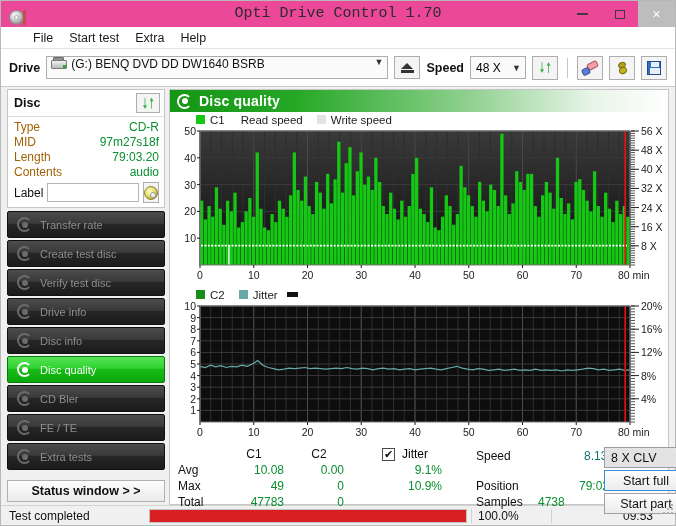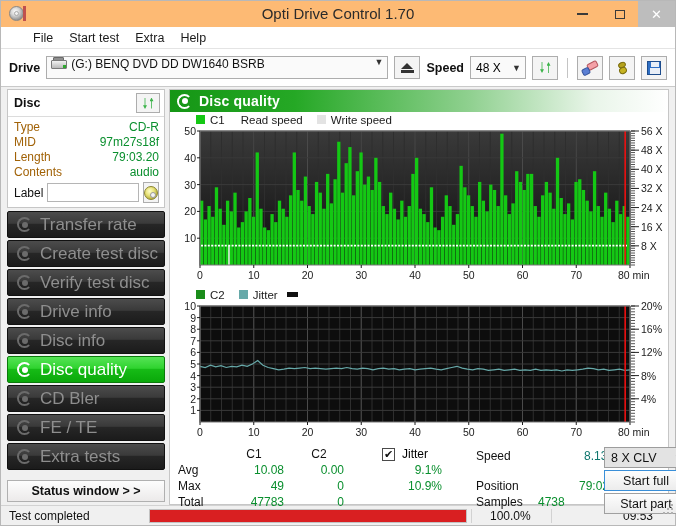--- a/index.html
+++ b/index.html
@@ -13,23 +13,23 @@
   }
   .window {
     width:676px; height:526px;
     background:#f0f0f0;
     border:1px solid #b8b8b8;
     display:flex; flex-direction:column;
     position:relative;
   }
   
   .titlebar {
-    height:26px; background:#fdba74;
-    display:flex; align-items:center;
-    position:relative; flex:0 0 26px;
+    height:26px; background:#ec4899;
+    display:flex; align-items:flex-end;
+    position:relative; flex:0 0 26px;font-family:Liberation Mono, monospace;
   }
   .app-icon {
     width:18px; height:18px; margin-left:7px;
     position:relative;
   }
   .app-icon .disc {
     position:absolute; left:1px; top:1px;
     width:15px; height:15px; border-radius:50%;
     background:radial-gradient(circle at 40% 35%, #fdfdfd 0%, #d6d6d6 35%, #9a9a9a 70%, #6e6e6e 100%);
     border:1px solid #888;
@@ -170,21 +170,21 @@
      display:flex; align-items:center; justify-content:center;}
   .disc-glyph { width:14px; height:14px; border-radius:50%;
      background:radial-gradient(circle at 40% 35%, #ffffc9 0%, #e8e27a 40%, #b5ae3c 75%, #8e8829 100%);
      border:1px solid #8a8430; position:relative;}
   .disc-glyph:after { content:""; position:absolute; left:5px; top:5px; width:4px;height:4px;
      border-radius:50%; background:#f4f4f4; border:1px solid #9a9a9a;}
   .navlist { margin-top:3px; display:flex; flex-direction:column; gap:2px; }
   .nav-btn {
     height:27px; display:flex; align-items:center; gap:8px; padding-left:9px;
     background:linear-gradient(#4c4c4c 0%, #3a3a3a 45%, #262626 50%, #1b1b1b 100%);
-    border:1px solid #111; border-radius:2px; color:#8e8e8e; font-size:17px;
+    border:1px solid #111; border-radius:2px; color:#8e8e8e; font-size:11px;
     cursor:default;
   }
   .nav-btn.active {
     background:linear-gradient(#56e356 0%, #2fd32f 45%, #16bb16 50%, #0aa80a 100%);
     color:#ffffff; border-color:#0b7a0b;
   }
   .nav-ico { width:15px; height:15px; position:relative; flex:0 0 15px;}
   .nav-ico .ring {
     position:absolute; inset:0; border-radius:50%;
     border:2px solid #6b6b6b; border-right-color:transparent;
@@ -245,21 +245,21 @@
   .statusbar {
     height:20px; flex:0 0 20px; display:flex; align-items:center;
     border-top:1px solid #d2d2d2; background:#f0f0f0; font-size:12px; color:#111;
   }
   .sb-text { width:148px; flex:0 0 148px; padding-left:8px; }
   .sb-prog {
     flex:1 1 auto; height:14px; border:1px solid #c2c2c2; background:#ffffff;
     position:relative; overflow:hidden; margin-right:4px;
   }
   .sb-prog .fill { height:100%; background:#d91f21; }
-  .sb-pct { width:80px; flex:0 0 80px; padding-left:18px; border-left:1px solid #d2d2d2;}
+  .sb-pct { width:80px; flex:0 0 80px; padding-left:6px; border-left:1px solid #d2d2d2;}
   .sb-time { width:110px; flex:0 0 110px; text-align:right; padding-right:8px;
      border-left:1px solid #d2d2d2;}
   .grip { width:14px; flex:0 0 14px; position:relative; }
   .grip i { position:absolute; width:2px; height:2px; background:#b0b0b0; }
 </style>
 </head>
 <body>
 
 <div class="window">
 

